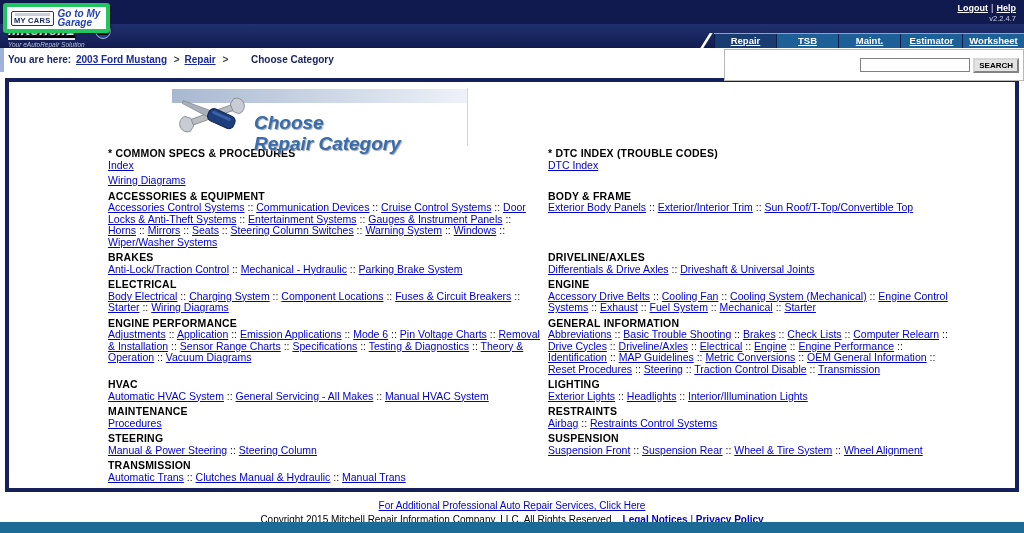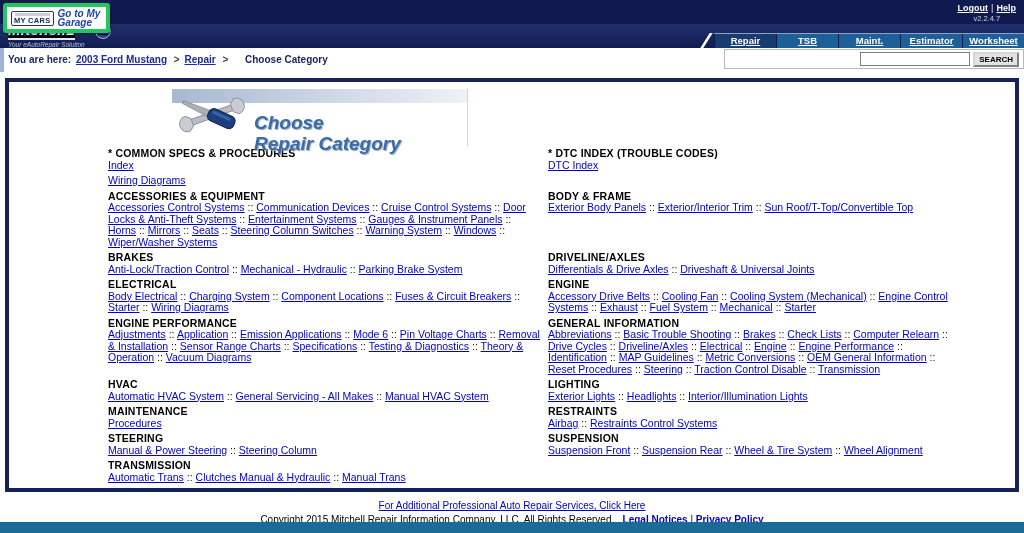--- a/index.html
+++ b/index.html
@@ -9,21 +9,21 @@
 
   
   .topbar { position:relative; height:24px; background:#101a4f; }
   .garage-btn { position:absolute; left:3px; top:3px; z-index:5; display:flex; align-items:center;
                 gap:4px; background:#fff; border:4px solid #22c55e; border-radius:3px; padding:2px 4px;
                 cursor:pointer; box-shadow:1px 1px 2px rgba(0,0,0,.4); }
   .plate { border:1px solid #334; border-radius:2px; padding:1px 2px 0; background:#fdfdfd; text-align:center; }
   .plate-top { display:block; height:3px; background:#c9ced8; margin:0 1px 1px; }
   .plate-text { display:block; font-size:7.5px; font-weight:bold; color:#1a2a66; letter-spacing:.3px; line-height:8px; }
   .garage-label { width:44px; font-size:10px; line-height:9px; font-weight:bold; font-style:italic; color:#2244aa; }
-  .top-links { position:absolute; right:8px; top:3px; text-align:center; font-size:9px; font-weight:bold; color:#fff; }
+  .top-links { position:absolute; right:8px; top:3px; text-align:right; font-size:9px; font-weight:bold; color:#fff; }
   .top-links a { color:#fff; text-decoration:underline; cursor:pointer; }
   .top-links .sep { margin:0 3px; color:#aab; }
   .version { font-size:7.5px; font-weight:normal; color:#cdd3e8; margin-top:1px; }
 
   
   .brandbar { position:relative; height:24px; background:linear-gradient(#20306e, #121c50); }
   .logo { position:absolute; left:8px; top:-3px; }
   .logo-row { display:flex; align-items:center; gap:20px;text-decoration:underline; }
   .logo-text { font-size:15px; font-weight:bold; font-style:italic; color:#fff;
                border-bottom:2px solid #e6e8f2; padding-bottom:0; text-shadow:1px 1px 1px #000; letter-spacing:.3px;}
@@ -36,23 +36,23 @@
          font-weight:bold; text-align:center; line-height:14px; text-decoration:underline; cursor:pointer; }
   .tab.active { background:#183c70; }
   .tab-diag { position:absolute; left:-18px; bottom:0; width:12px; height:15px;
               border-right:3px solid #fff; transform:skewX(-32deg); }
 
   
   .crumb-row { position:relative; height:24px; background:#fff; }
   .crumb-edge { position:absolute; left:0; top:0; width:4px; height:24px; background:#9fb3d8; }
   .breadcrumb { position:absolute; left:8px; top:6px; font-size:10px; font-weight:bold; color:#1a2a66; }
   .crumb-link { color:#1a2a9c; text-decoration:underline; cursor:pointer; margin:0 2px; }
-  .crumb-current { color:#16215c; margin-left:14px; }
+  .crumb-current { color:#16215c; margin-left:20px; }
   .crumb-sep { color:#444; margin-left:2px; }
-  .search-panel { position:absolute; right:0; top:1px; width:300px; height:20px; background:#fff;
+  .search-panel { position:absolute; right:0; top:1px; width:300px; height:32px; background:#fff;
                   border:1px solid #b8b8b8; display:flex; align-items:center; justify-content:flex-end;
                   gap:3px; padding-right:4px; }
   .search-input { width:110px; height:14px; border:1px solid #7f7f7f; font-size:10px; padding:0 2px; }
   .search-button { font-size:8px; font-weight:bold; padding:1px 4px; background:#e3e3e3;
                    border:2px outset #d6d6d6; cursor:pointer; font-family:"Liberation Sans", sans-serif; }
 
   
   .content-box { margin:6px 5px 0; height:414px; border:4px solid #16215c; background:#fff; overflow:hidden; }
   .page-header { position:relative; height:58px; margin:6px 0 0 163px; width:296px; border-right:1px solid #ccd7e5; }
   .header-strip { position:absolute; left:0; top:1px; right:0; height:14px;

